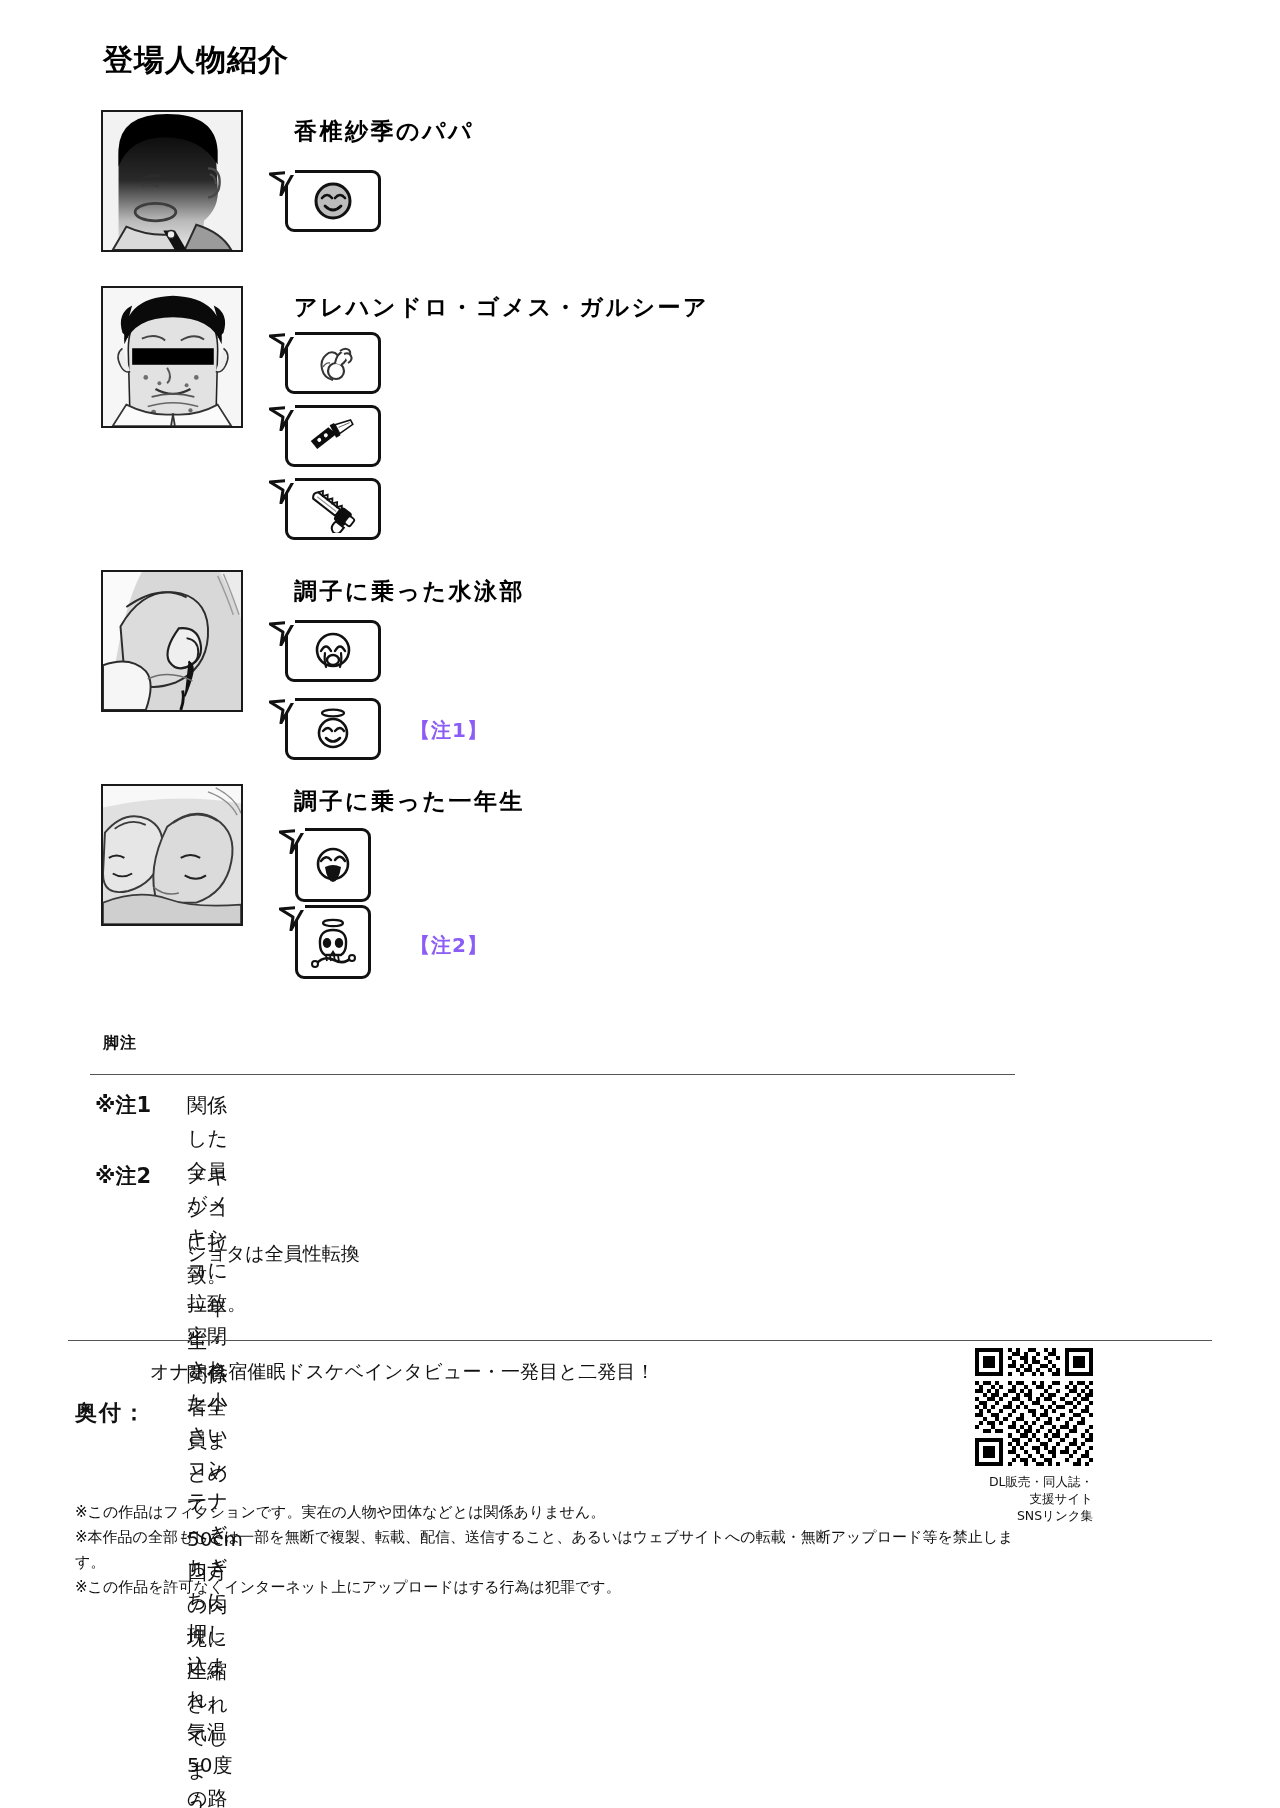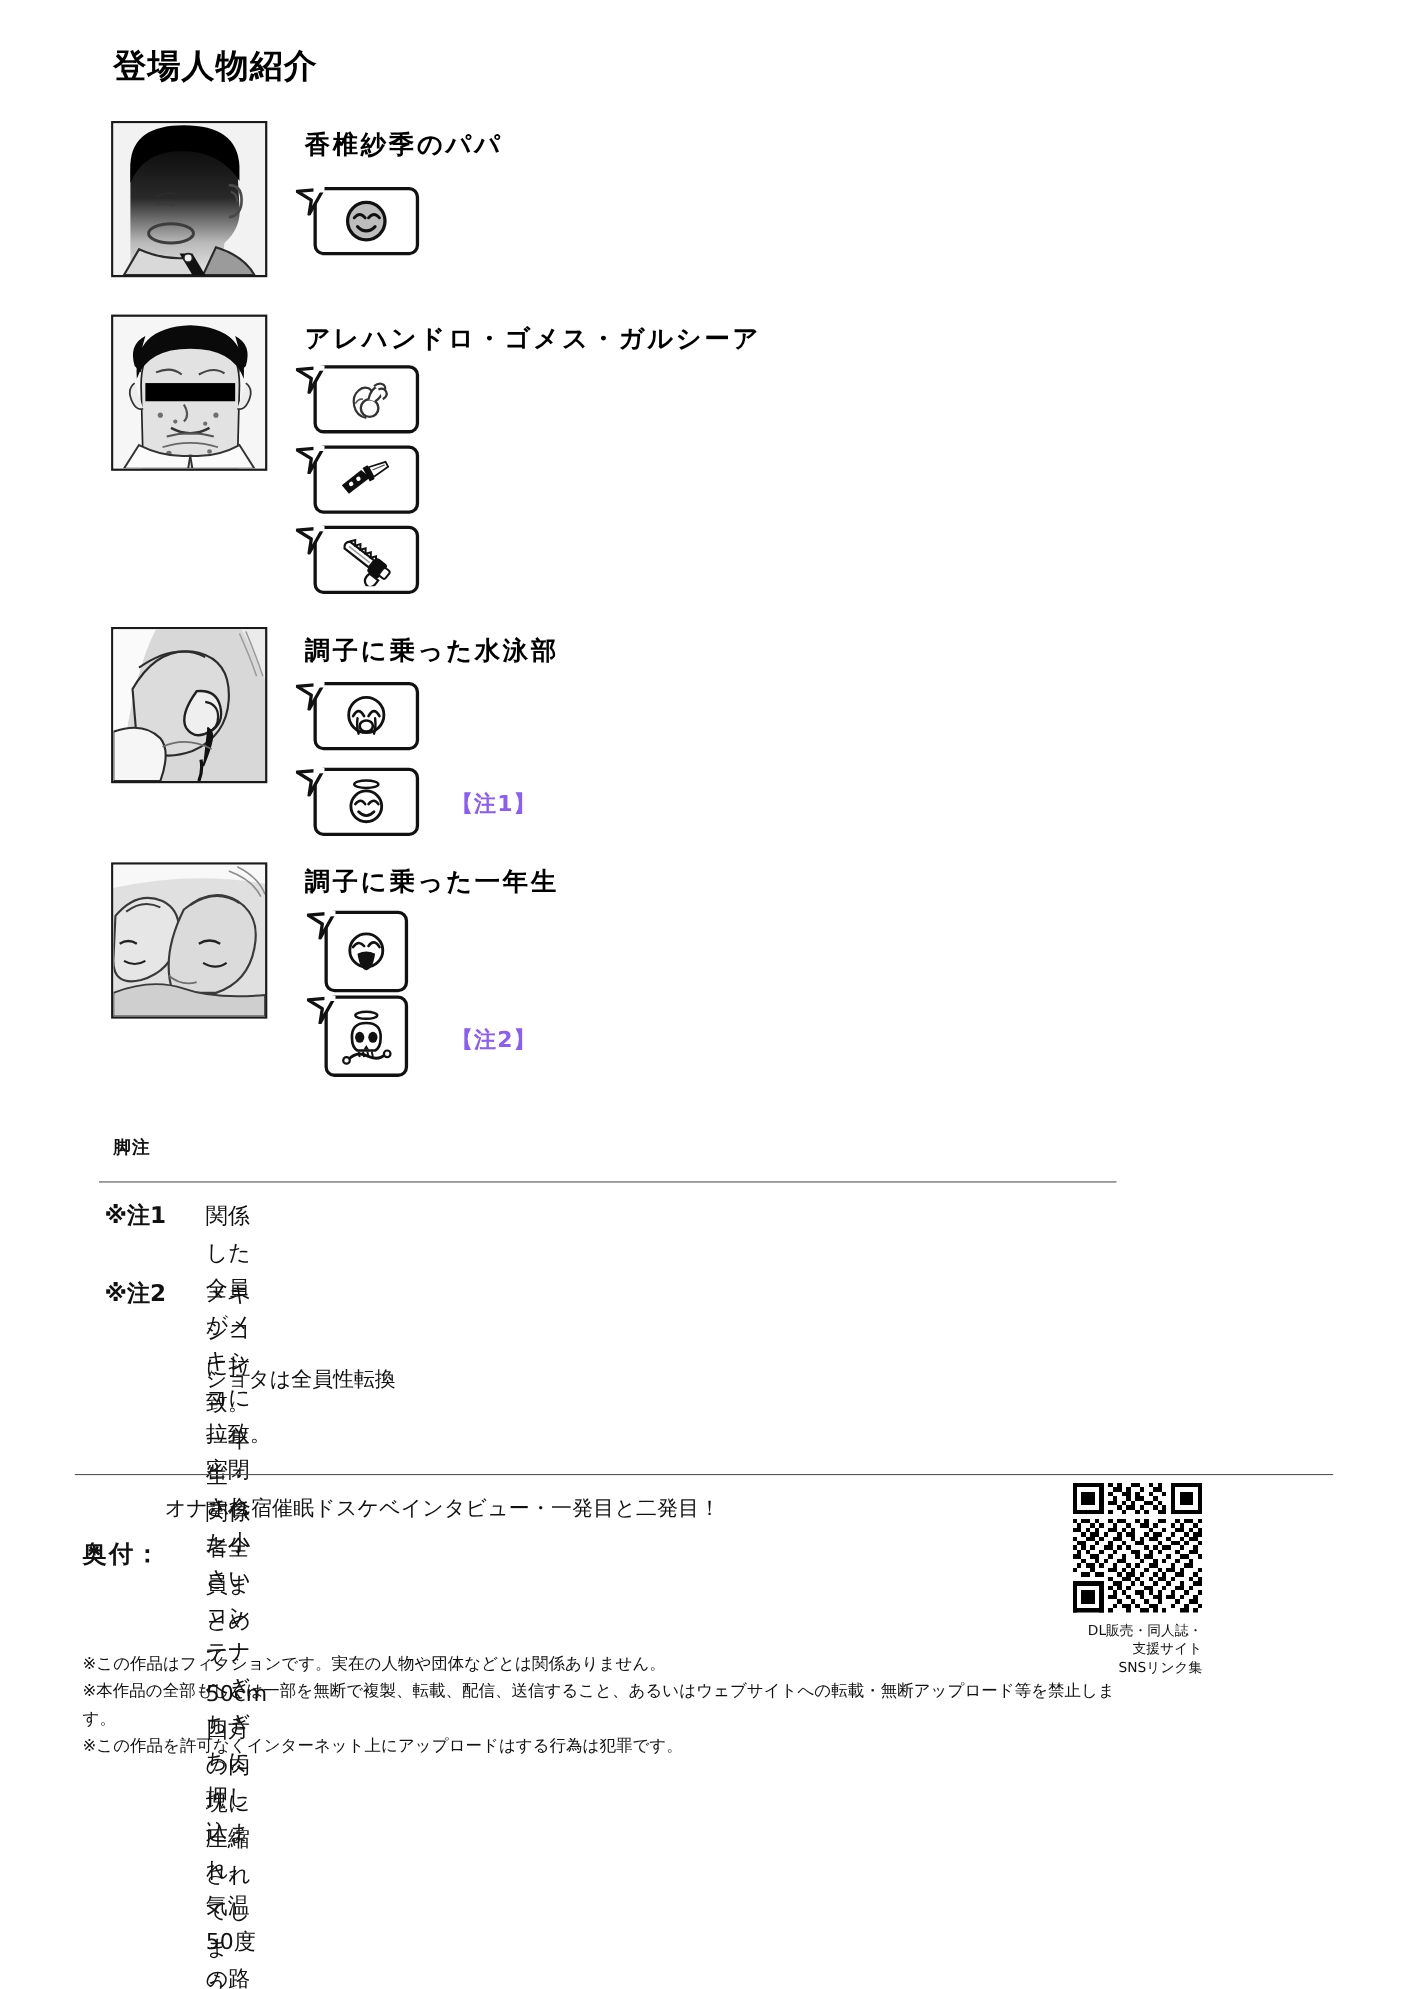--- a/index.html
+++ b/index.html
@@ -34,21 +34,21 @@
     left: 101px;
     width: 142px; height: 142px;
     border: 2px solid #1a1a1a;
     background: #efefef;
     overflow: hidden;
   }
   .portrait svg { display: block; width: 100%; height: 100%; }
 
   .char-name {
     position: absolute;
-    left: 277px;
+    left: 294px;
     font-size: 23px;
     font-weight: bold;
     letter-spacing: 2.5px;
     color: #000;
     white-space: nowrap;
   }
 
   
   .bubble {
     position: absolute;

